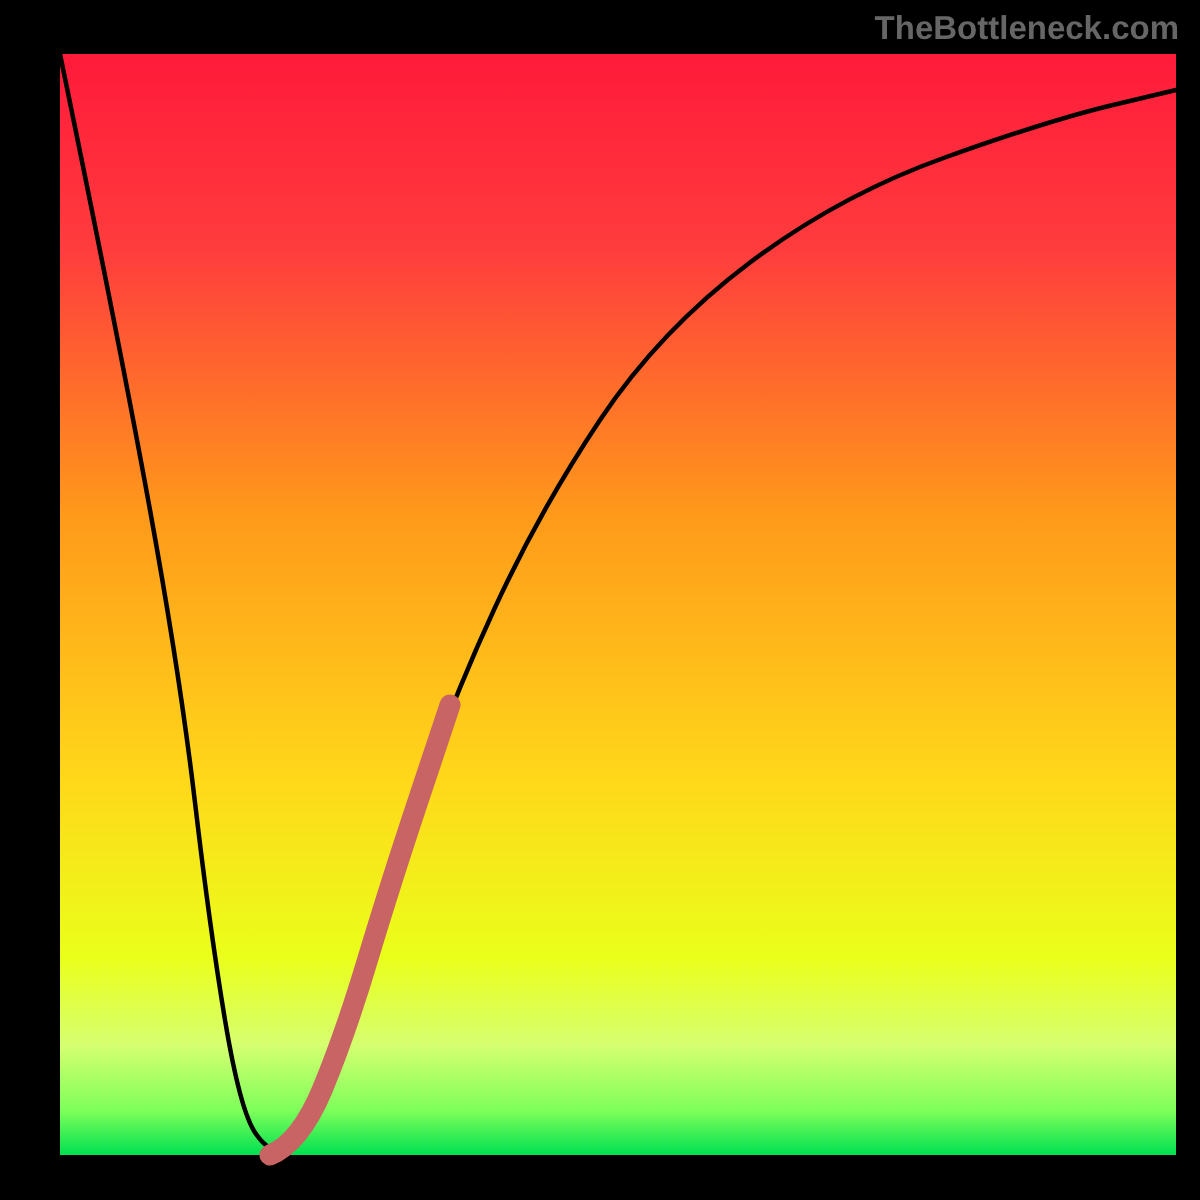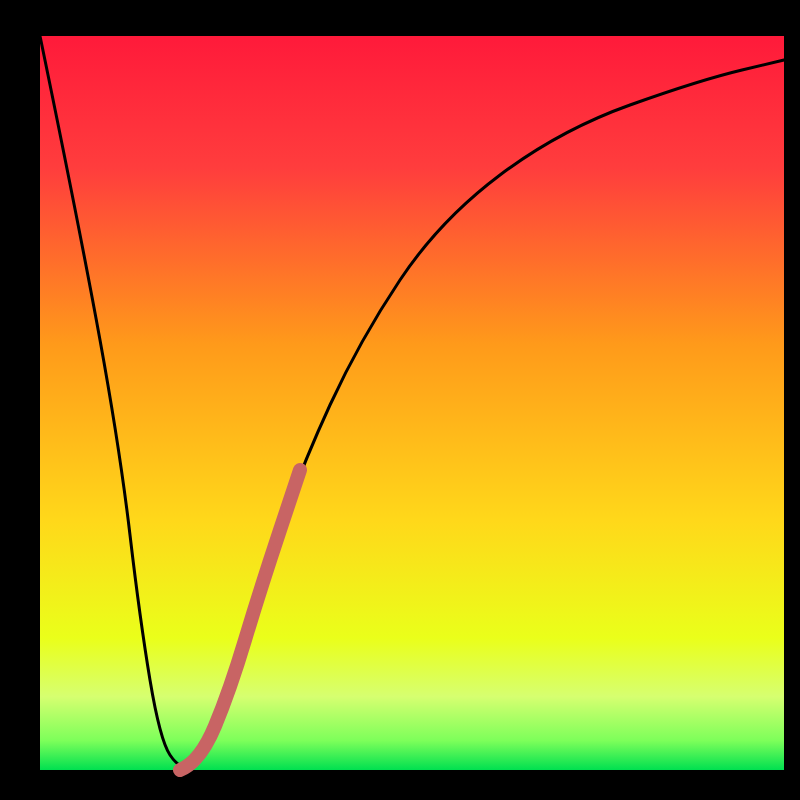--- a/index.html
+++ b/index.html
@@ -29,20 +29,21 @@
   svg {
     position: absolute;
     top: 0;
     left: 0;
   }
 </style>
 </head>
 <body>
 
 <div class="stage">
+  <div class="watermark">TheBottleneck.com</div>
 
   <svg width="800" height="800" viewBox="0 0 800 800">
     <defs>
       <linearGradient id="bg-grad" x1="0" y1="0" x2="0" y2="1">
           <stop offset="0%" stop-color="#ff1a3a"></stop>
           <stop offset="18%" stop-color="#ff3d3d"></stop>
           <stop offset="42%" stop-color="#ff9a1a"></stop>
           <stop offset="66%" stop-color="#ffd81a"></stop>
           <stop offset="82%" stop-color="#eaff1a"></stop>
           <stop offset="90%" stop-color="#d6ff70"></stop>

